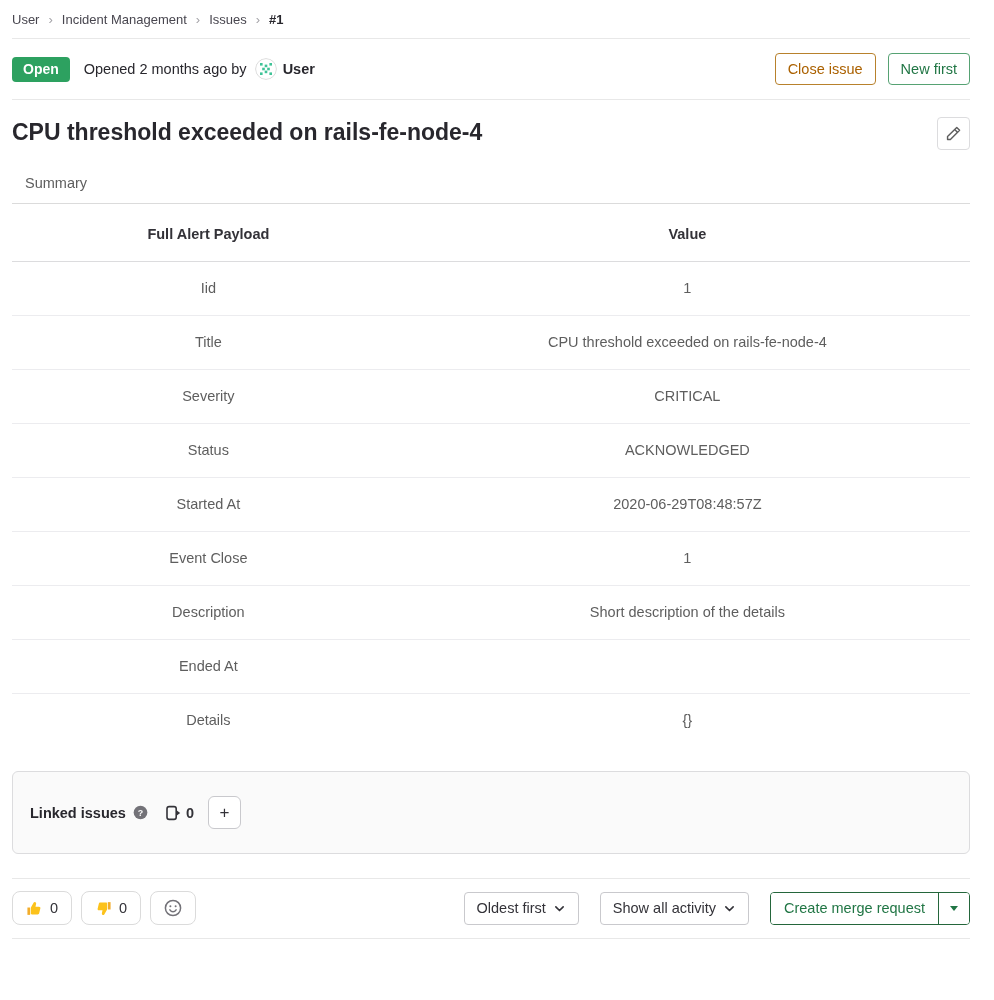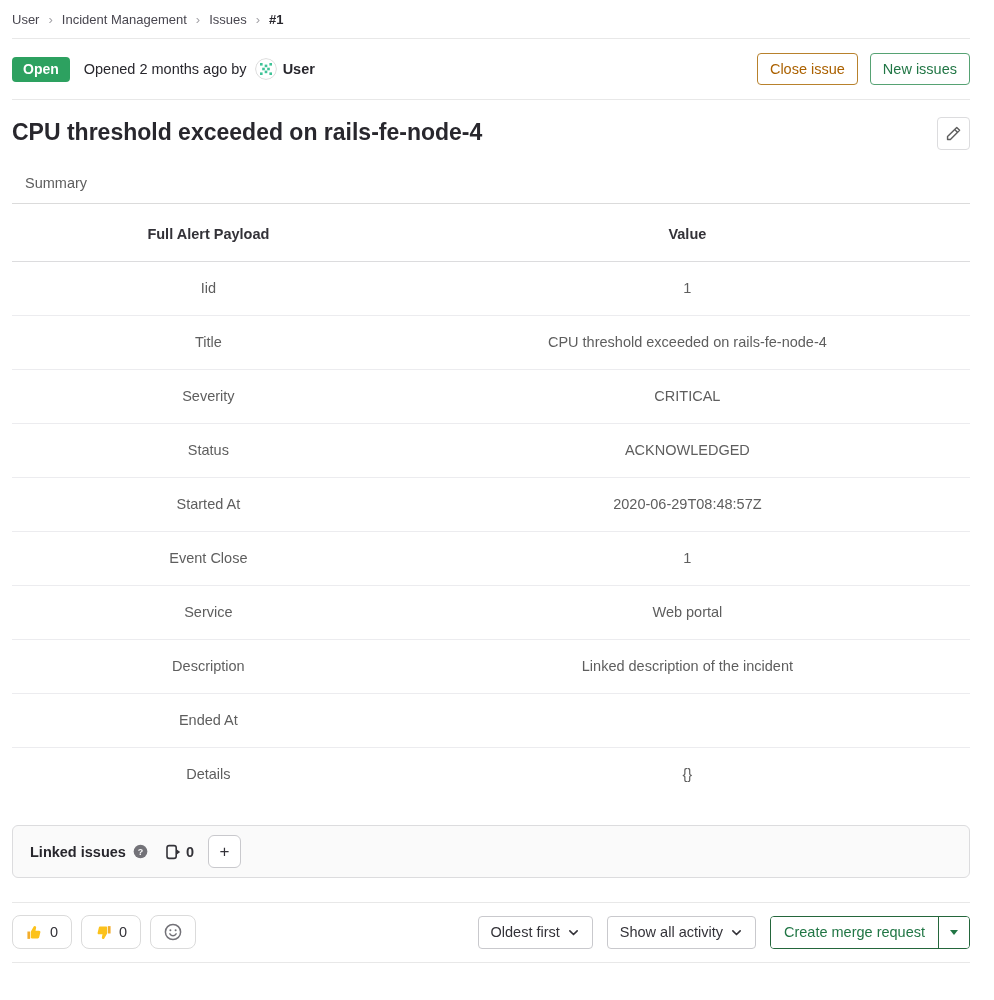--- a/index.html
+++ b/index.html
@@ -68,21 +68,21 @@
     color: #5e5e5e; padding: 16px 16px; border-bottom: 1px solid #ececef;
     line-height: 21px;
     text-align: center;
   }
   .alert-table tr:last-child td { border-bottom: none; }
   .alert-table .col-field { width: 41%; }
 
   
   .linked-card {
     margin-top: 24px; border: 1px solid #dcdcde; border-radius: 6px;
-    background: #fafafa; padding: 9px 17px; display: flex; align-items: center;
+    background: #fafafa; padding: 24px 17px; display: flex; align-items: center;
   }
   .linked-title { font-size: 14.5px; font-weight: 700; color: #28272d; }
   .help-icon { margin-left: 7px; display: flex; cursor: pointer; }
   .linked-count { display: flex; align-items: center; gap: 5px; margin-left: 17px; font-size: 14.5px; font-weight: 600; color: #333238; }
   .plus-btn {
     margin-left: 14px; width: 33px; height: 33px; border: 1px solid #c9c9cd; border-radius: 6px;
     background: #fff; font-size: 17px; color: #333238; cursor: pointer; line-height: 1;
     display: flex; align-items: center; justify-content: center;
   }
 
@@ -90,21 +90,21 @@
   .notes-toolbar {
     margin-top: 24px; border-top: 1px solid #e8e8e8; border-bottom: 1px solid #e8e8e8;
     padding: 12px 0 13px; display: flex; align-items: center;
   }
   .awards { display: flex; gap: 9px; }
   .award-btn {
     display: flex; align-items: center; gap: 7px; height: 34px; padding: 0 13px;
     border: 1px solid #dbdbdb; border-radius: 8px; background: #fff;
     font-family: inherit; font-size: 14.5px; color: #333238; cursor: pointer;
   }
-  .toolbar-right { margin-left: auto; display: flex; align-items: center; gap: 14px; }
+  .toolbar-right { margin-left: auto; display: flex; align-items: center; gap: 21px; }
   .dropdown-btn {
     display: flex; align-items: center; gap: 7px; height: 33px; padding: 0 12px;
     border: 1px solid #c9c9cd; border-radius: 4px; background: #fff;
     font-family: inherit; font-size: 14.5px; color: #333238; cursor: pointer;
   }
   .split-btn { display: flex; align-items: stretch; border: 1px solid #24663b; border-radius: 4px; overflow: hidden; height: 33px; }
   .split-main {
     border: none; background: #fff; color: #217645; font-family: inherit; font-size: 14.5px;
     padding: 0 13px; cursor: pointer;
   }
@@ -143,21 +143,21 @@
           <rect x="12.2" y="9.7" width="2.6" height="2.6"></rect>
           <rect x="9.7" y="12.6" width="2.6" height="2.6"></rect>
           <rect x="5" y="14.4" width="2.6" height="2.6"></rect>
           <rect x="14.4" y="14.4" width="2.6" height="2.6"></rect>
         </g>
       </svg>
       <span class="author">User</span>
     </span>
     <span class="status-actions">
       <button class="btn btn-close">Close issue</button>
-      <button class="btn btn-new">New issues</button>
+      <button class="btn btn-new">New first</button>
     </span>
   </div>
 
   <div class="title-row">
     <h1 class="issue-title">CPU threshold exceeded on rails-fe-node-4</h1>
     <button class="icon-btn" title="Edit title and description">
       <svg width="17" height="17" viewBox="0 0 24 24" fill="none">
         <path d="M16.6 3.4l4 4L7.6 20.4H3.6v-4L16.6 3.4z" stroke="#5e5e5e" stroke-width="2" stroke-linejoin="round"></path>
         <path d="M13.6 6.4l4 4" stroke="#5e5e5e" stroke-width="2"></path>
       </svg>
@@ -200,28 +200,24 @@
       <td>Started At</td>
       <td>2020-06-29T08:48:57Z</td>
     </tr>
 
     <tr>
       <td>Event Close</td>
       <td>1</td>
     </tr>
 
 
-    <tr>
-      <td>Service</td>
-      <td>Web portal</td>
-    </tr>
 
     <tr>
       <td>Description</td>
-      <td>Linked description of the incident</td>
+      <td>Short description of the details</td>
     </tr>
 
     <tr>
       <td>Ended At</td>
       <td></td>
     </tr>
 
     <tr>
       <td>Details</td>
       <td>{}</td>

